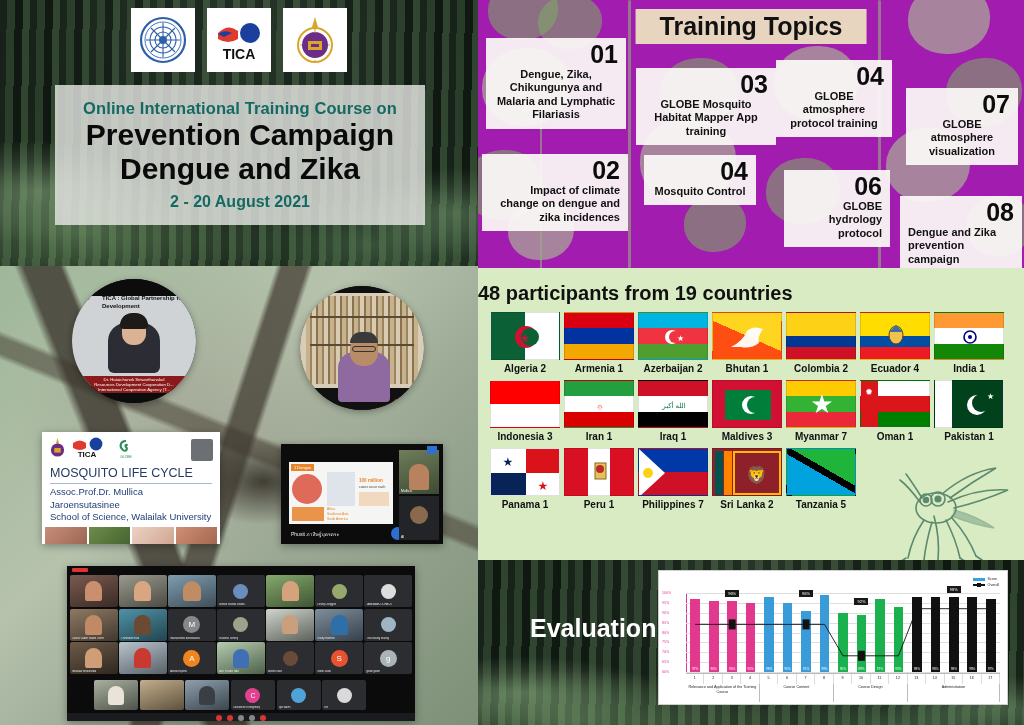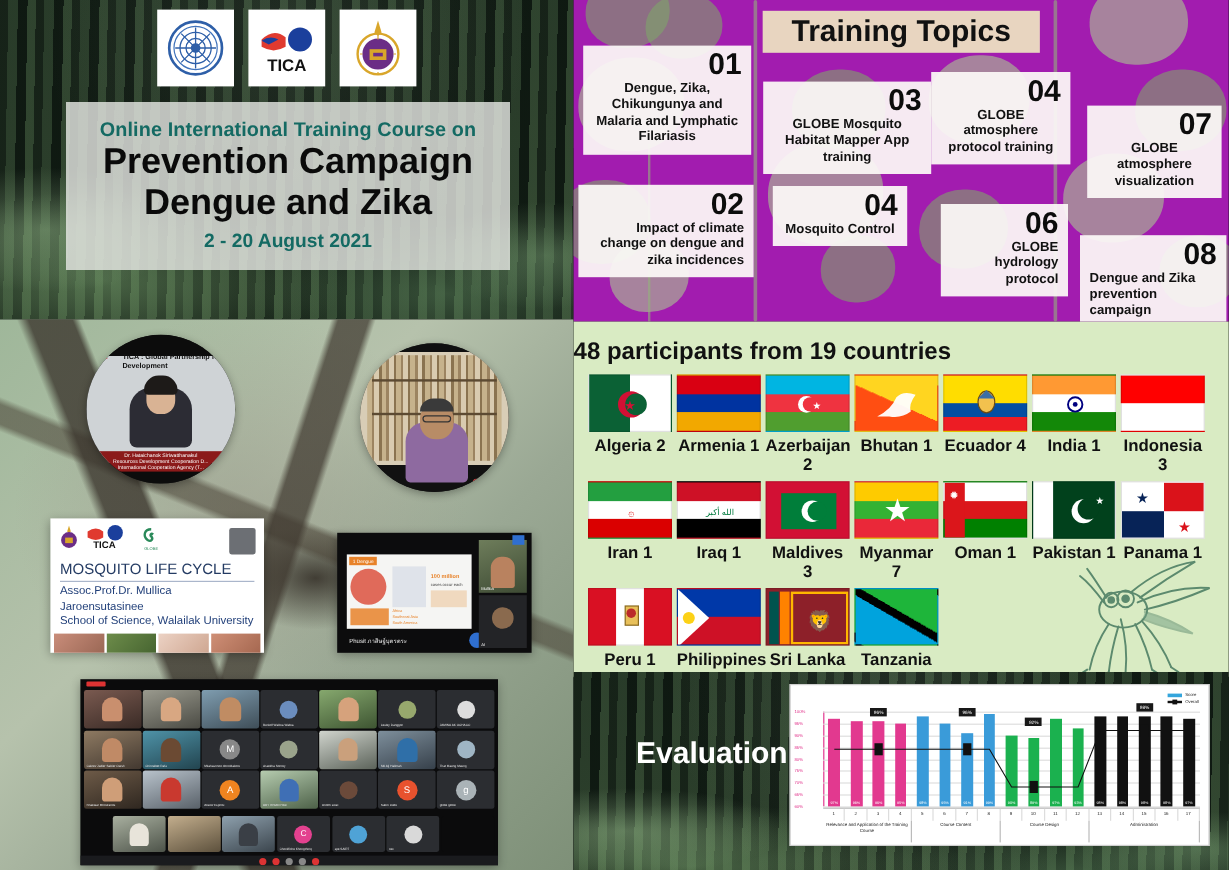--- a/index.html
+++ b/index.html
@@ -125,21 +125,21 @@
   .flags-title {
     position: absolute; top: 14px; left: 0; right: 0; text-align: left;
     font-size: 20px; font-weight: bold; color: #111;
   }
   .flag-grid {
     position: absolute; top: 44px; left: 12px; width: 522px;
     display: grid; grid-template-columns: repeat(7, 70px); gap: 6px 4px;
   }
   .flag-cell { width: 70px; }
   .flag { width: 70px; height: 48px; position: relative; overflow: hidden; border: .5px solid rgba(0,0,0,.12); }
-  .flag-label { text-align: center; font-size: 14px; font-weight: bold; color: #111; margin-top: 3px; }
+  .flag-label { text-align: center; font-size: 10px; font-weight: bold; color: #111; margin-top: 3px; }
 
   
   .eval-word {
     position: absolute; left: 52px; top: 54px; z-index: 4;
     font-size: 25px; font-weight: bold; color: #fff;
   }
   .chartbox {
     position: absolute; left: 180px; top: 10px; width: 350px; height: 135px;
     background: #fff; border: 1px solid #cfcfcf; z-index: 4;
   }
@@ -520,20 +520,24 @@
 
       <div class="flag-cell">
         <div class="flag" style="background:linear-gradient(24deg,#ff4e12 50%,#ffd520 50%);">
           <svg width="70" height="48" viewBox="0 0 70 48">
               <path d="M18 34 Q30 28 34 18 Q40 12 50 16 Q44 24 46 30 Q38 36 28 34 Z" fill="#fff" opacity=".95"></path>
             </svg>
         </div>
         <div class="flag-label">Bhutan 1</div>
       </div>
 
+      <div class="flag-cell">
+        <div class="flag" style="background:linear-gradient(180deg,#fcd116 50%,#003893 50% 75%,#ce1126 75%);"></div>
+        <div class="flag-label">Colombia 2</div>
+      </div>
 
       <div class="flag-cell">
         <div class="flag" style="background:linear-gradient(180deg,#ffdd00 50%,#034ea2 50% 75%,#ed1c24 75%);">
           <svg width="70" height="48" viewBox="0 0 70 48">
               <ellipse cx="35" cy="22" rx="7" ry="9" fill="#f2c14e" stroke="#6b4a12"></ellipse>
               <path d="M28 19 L35 12 L42 19 Z" fill="#3a6ea5"></path>
             </svg>
         </div>
         <div class="flag-label">Ecuador 4</div>
       </div>

